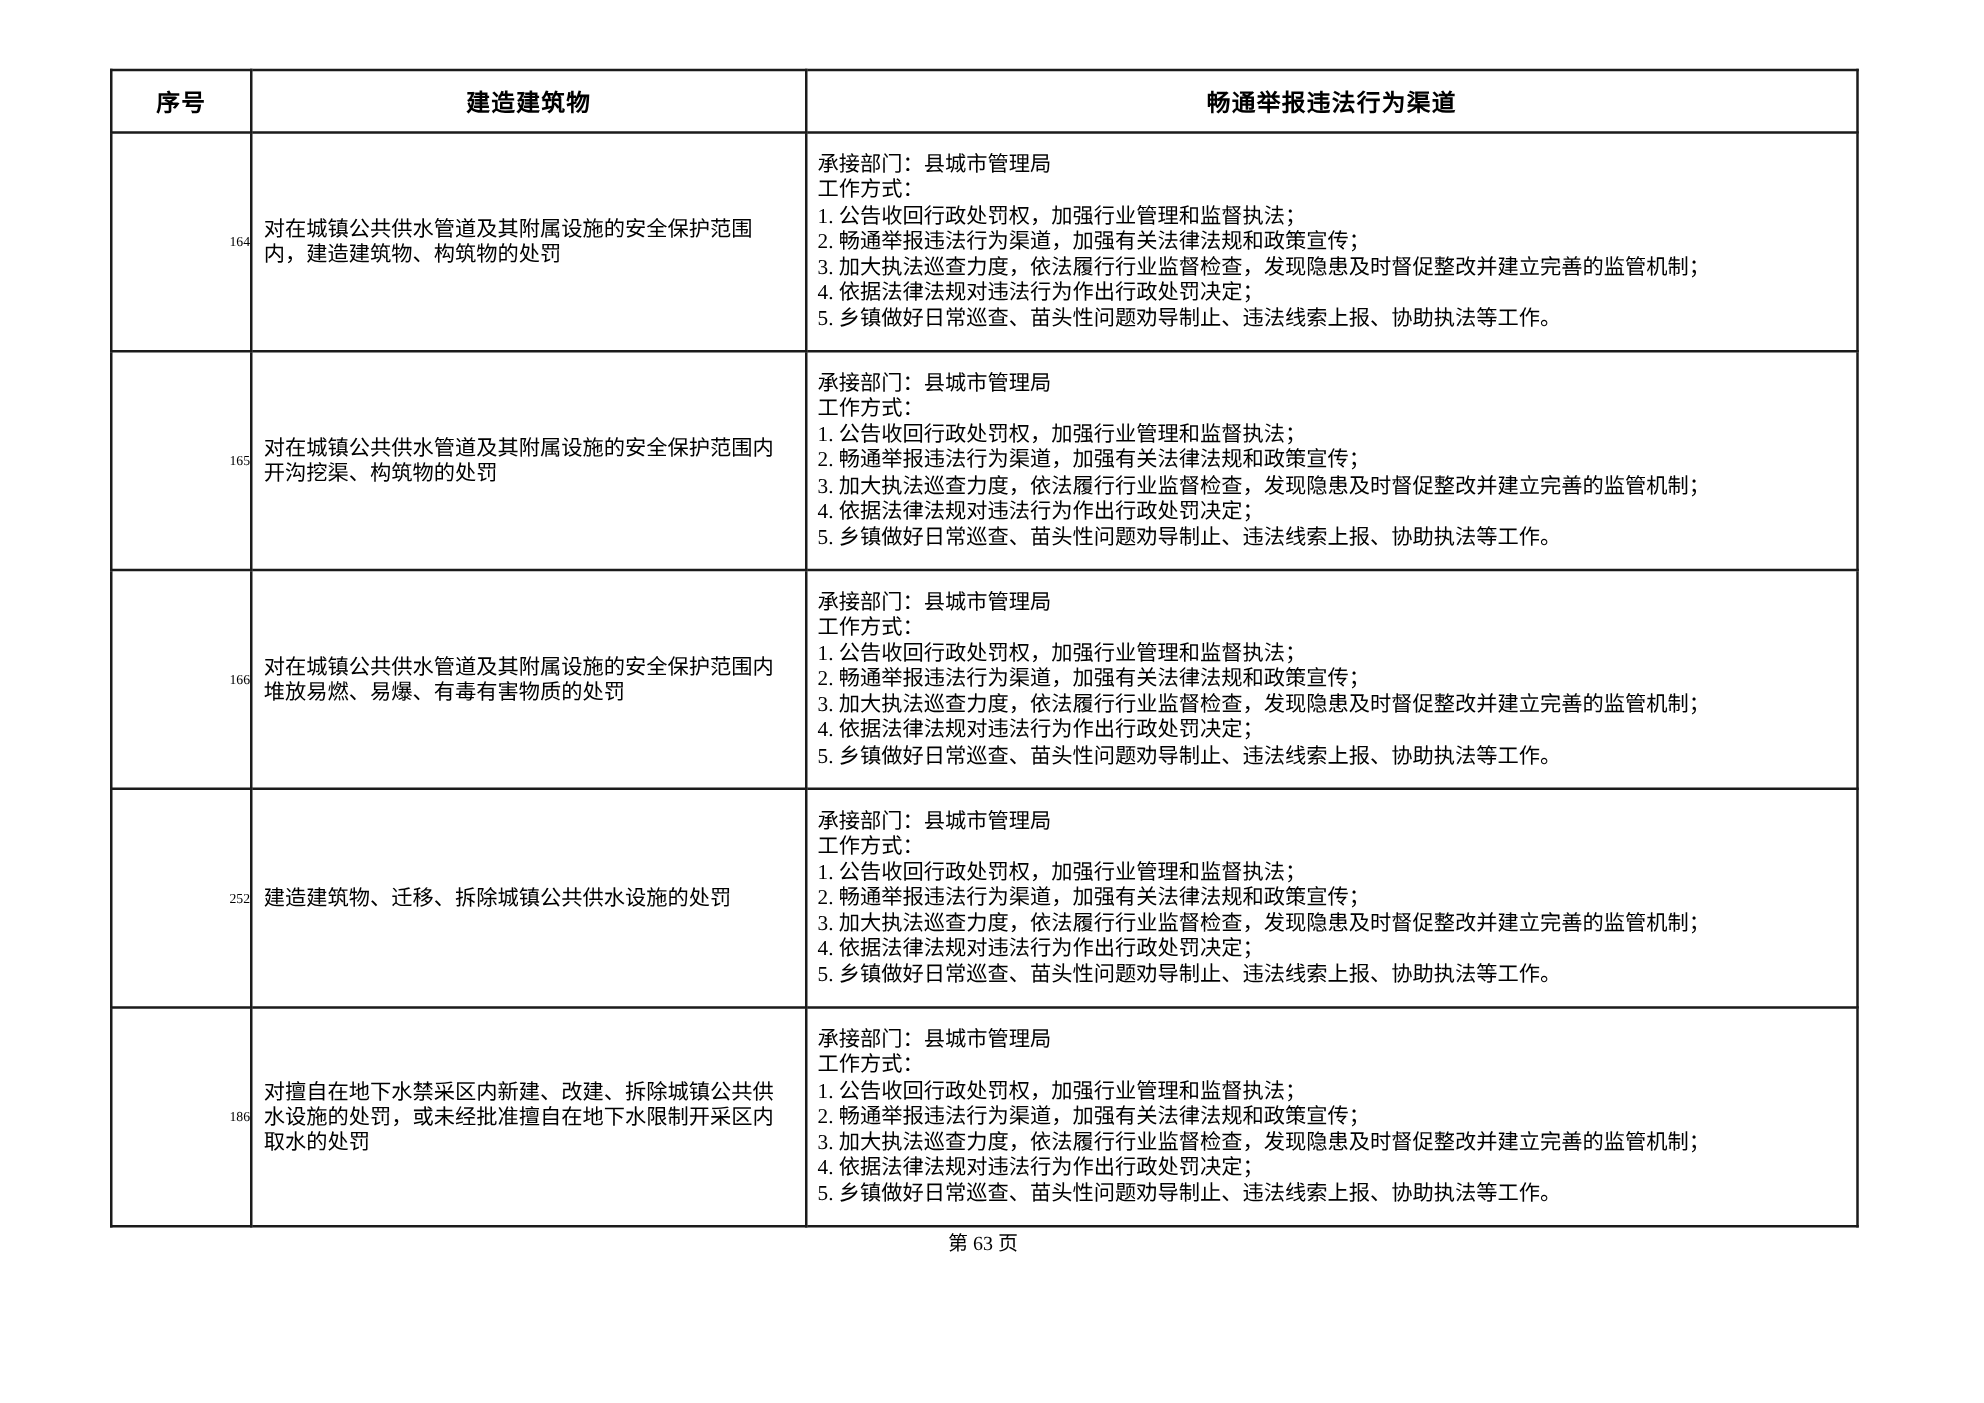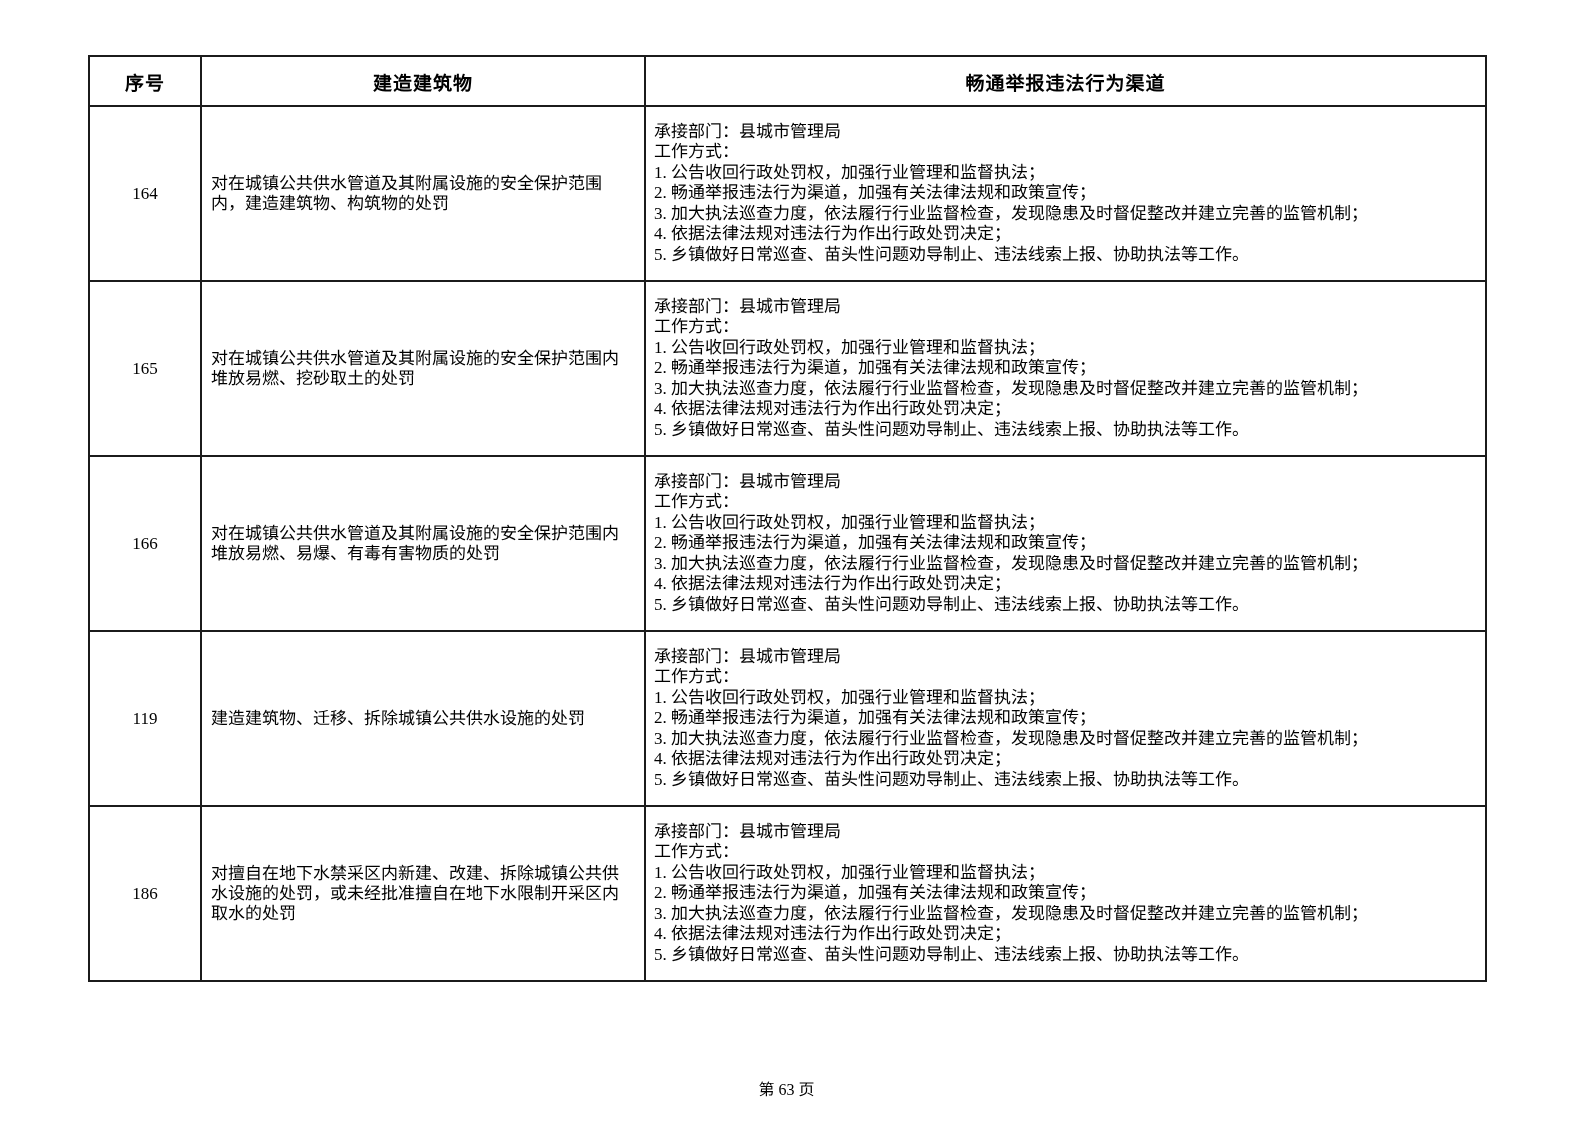--- a/index.html
+++ b/index.html
@@ -28,41 +28,41 @@
     font-size: 19px;
     font-weight: bold;
     text-align: center;
     letter-spacing: 1px;
   }
   .col-no     { width: 112px; }
   .col-name   { width: 444px; }
   .col-detail { width: 841px; }
   .doc-table tbody tr { height: 175px; }
   td.c-no {
-    text-align: center;
-    font-size: 17px;
+    text-align: right;
+    font-size: 11px;
   }
   td.c-name {
     font-size: 17px;
     line-height: 20px;
     padding: 4px 10px 4px 9px;
     text-align: left;
   }
   td.c-detail {
     font-size: 17px;
     padding: 4px 10px 4px 8px;
     text-align: left;
   }
   .detail-line {
     line-height: 20.5px;
     white-space: nowrap;
   }
   .page-footer {
     position: absolute;
-    top: 1076px;
+    top: 981px;
     left: 0;
     width: 1573px;
     text-align: center;
     font-size: 16px;
   }
 </style>
 </head>
 <body>
 
 <table class="doc-table">
@@ -88,21 +88,21 @@
           <div class="detail-line">1. 公告收回行政处罚权，加强行业管理和监督执法；</div>
           <div class="detail-line">2. 畅通举报违法行为渠道，加强有关法律法规和政策宣传；</div>
           <div class="detail-line">3. 加大执法巡查力度，依法履行行业监督检查，发现隐患及时督促整改并建立完善的监管机制；</div>
           <div class="detail-line">4. 依据法律法规对违法行为作出行政处罚决定；</div>
           <div class="detail-line">5. 乡镇做好日常巡查、苗头性问题劝导制止、违法线索上报、协助执法等工作。</div>
         </td>
   </tr>
 
   <tr>
     <td class="c-no">165</td>
-    <td class="c-name">对在城镇公共供水管道及其附属设施的安全保护范围内堆放易燃、挖砂取土的处罚</td>
+    <td class="c-name">对在城镇公共供水管道及其附属设施的安全保护范围内开沟挖渠、构筑物的处罚</td>
     <td class="c-detail">
           <div class="detail-line">承接部门：县城市管理局</div>
           <div class="detail-line">工作方式：</div>
           <div class="detail-line">1. 公告收回行政处罚权，加强行业管理和监督执法；</div>
           <div class="detail-line">2. 畅通举报违法行为渠道，加强有关法律法规和政策宣传；</div>
           <div class="detail-line">3. 加大执法巡查力度，依法履行行业监督检查，发现隐患及时督促整改并建立完善的监管机制；</div>
           <div class="detail-line">4. 依据法律法规对违法行为作出行政处罚决定；</div>
           <div class="detail-line">5. 乡镇做好日常巡查、苗头性问题劝导制止、违法线索上报、协助执法等工作。</div>
         </td>
   </tr>
@@ -115,21 +115,21 @@
           <div class="detail-line">工作方式：</div>
           <div class="detail-line">1. 公告收回行政处罚权，加强行业管理和监督执法；</div>
           <div class="detail-line">2. 畅通举报违法行为渠道，加强有关法律法规和政策宣传；</div>
           <div class="detail-line">3. 加大执法巡查力度，依法履行行业监督检查，发现隐患及时督促整改并建立完善的监管机制；</div>
           <div class="detail-line">4. 依据法律法规对违法行为作出行政处罚决定；</div>
           <div class="detail-line">5. 乡镇做好日常巡查、苗头性问题劝导制止、违法线索上报、协助执法等工作。</div>
         </td>
   </tr>
 
   <tr>
-    <td class="c-no">119</td>
+    <td class="c-no">252</td>
     <td class="c-name">建造建筑物、迁移、拆除城镇公共供水设施的处罚</td>
     <td class="c-detail">
           <div class="detail-line">承接部门：县城市管理局</div>
           <div class="detail-line">工作方式：</div>
           <div class="detail-line">1. 公告收回行政处罚权，加强行业管理和监督执法；</div>
           <div class="detail-line">2. 畅通举报违法行为渠道，加强有关法律法规和政策宣传；</div>
           <div class="detail-line">3. 加大执法巡查力度，依法履行行业监督检查，发现隐患及时督促整改并建立完善的监管机制；</div>
           <div class="detail-line">4. 依据法律法规对违法行为作出行政处罚决定；</div>
           <div class="detail-line">5. 乡镇做好日常巡查、苗头性问题劝导制止、违法线索上报、协助执法等工作。</div>
         </td>

